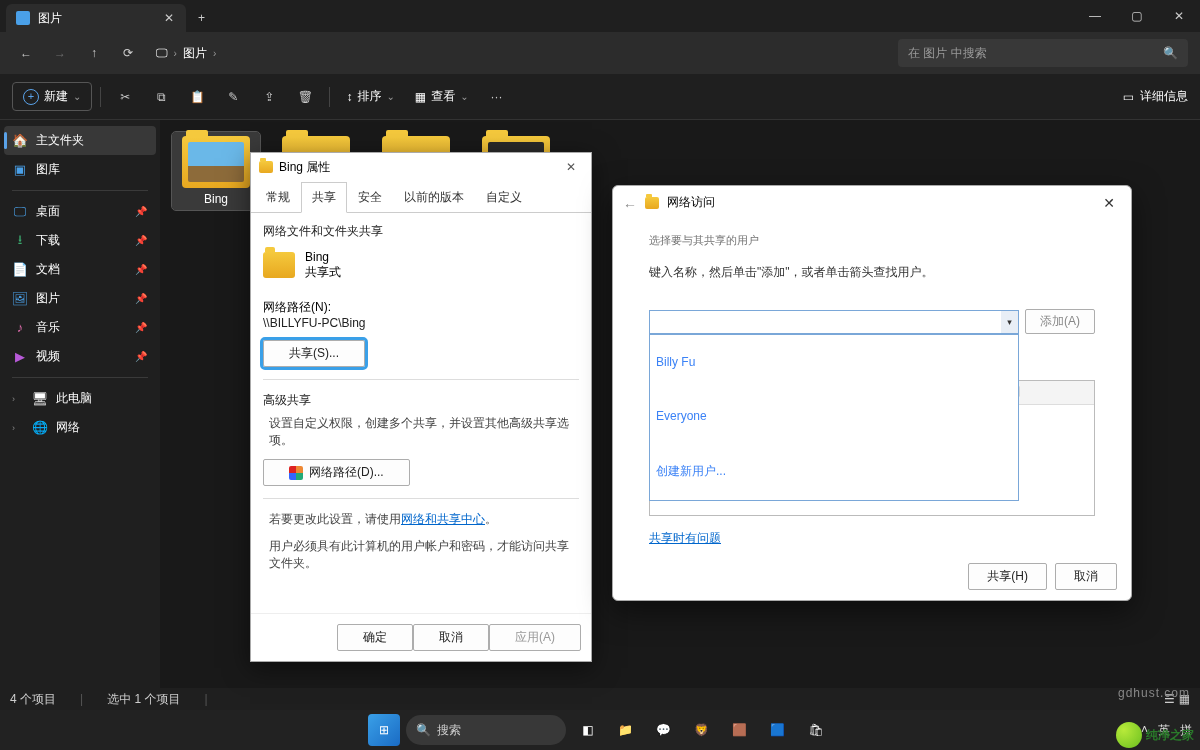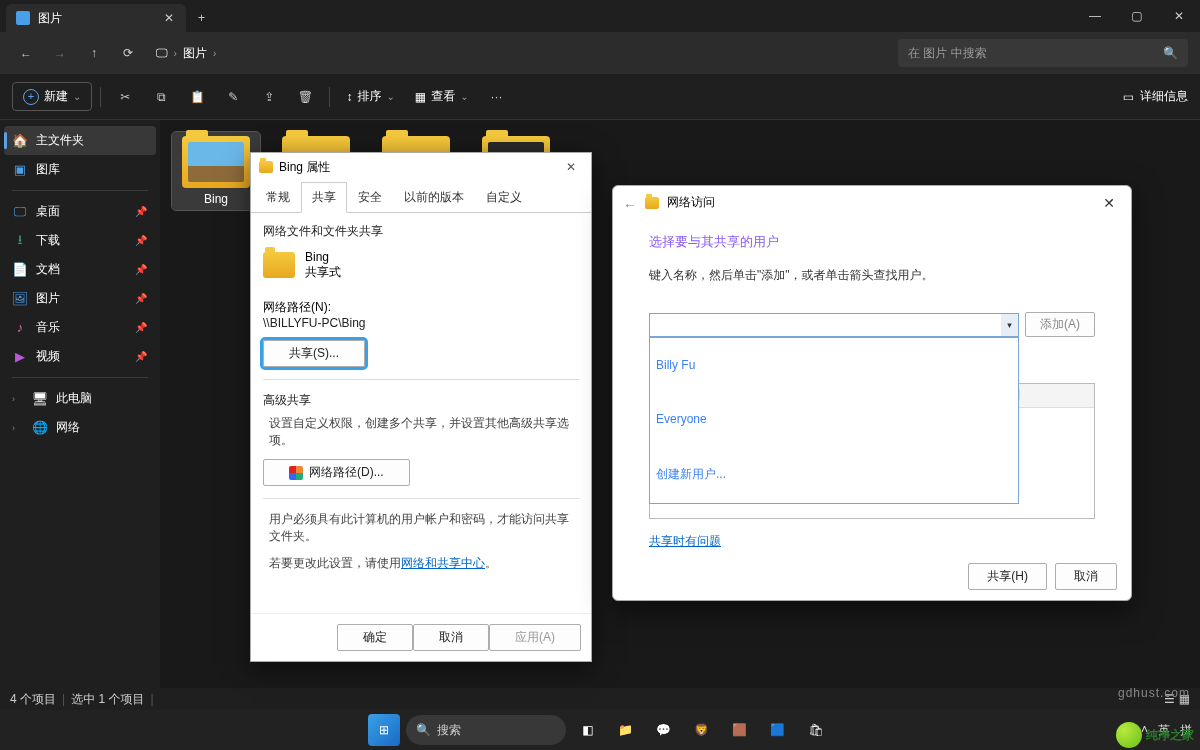--- a/index.html
+++ b/index.html
@@ -34,21 +34,21 @@
 .sb-sep{height:1px;background:#3a3a3a;margin:6px 8px}
 .sb-expand{width:12px;color:#888;font-size:9px}
 .files{flex:1;background:#191919;padding:12px;display:flex;gap:12px;align-items:flex-start}
 .folder{width:88px;display:flex;flex-direction:column;align-items:center;gap:4px;padding:4px;border-radius:4px}
 .folder.sel{background:#3a3a3a;outline:1px solid #555}
 .folder-icon{width:68px;height:52px;background:linear-gradient(#f5c93d,#e8a820);border-radius:4px;position:relative}
 .folder-icon::before{content:"";position:absolute;top:-6px;left:4px;width:22px;height:8px;background:#f5c93d;border-radius:2px 2px 0 0}
 .folder-thumb{position:absolute;inset:6px;background:linear-gradient(180deg,#6ab8e8 60%,#8d6b3a 60%);border-radius:2px}
 .folder-dark{position:absolute;inset:6px;background:#2a2a2a;border-radius:2px}
 .folder-label{color:#fff;font-size:12px}
-.statusbar{position:absolute;bottom:0;left:0;right:0;height:22px;background:#1f1f1f;display:flex;align-items:center;padding:0 10px;color:#ccc;gap:6px}
+.statusbar{position:absolute;bottom:0;left:0;right:0;height:22px;background:#1f1f1f;display:flex;align-items:center;padding:0 10px;color:#ccc;gap:24px}
 .statusbar .sep{color:#555}
 .sb-right{margin-left:auto;display:flex;gap:4px}
 
 
 .dlg-props{position:absolute;left:250px;top:152px;width:342px;height:510px;background:#fff;border:1px solid #aaa;box-shadow:0 6px 24px rgba(0,0,0,.5);color:#000;display:flex;flex-direction:column}
 .dlg-title{height:28px;display:flex;align-items:center;padding:0 8px;gap:6px;font-size:12px}
 .dlg-fico{width:14px;height:12px;background:linear-gradient(#f5c93d,#e8a820);border-radius:2px;position:relative}
 .dlg-fico::before{content:"";position:absolute;top:-3px;left:1px;width:6px;height:3px;background:#f5c93d;border-radius:1px 1px 0 0}
 .dlg-close{margin-left:auto;width:24px;text-align:center;color:#555}
 .tabs{display:flex;border-bottom:1px solid #ccc;padding:0 4px}
@@ -70,21 +70,21 @@
 .link{color:#0066cc;text-decoration:underline}
 .dlg-footer{display:flex;justify-content:flex-end;padding:10px;border-top:1px solid #eee}
 .btn-disabled{color:#999}
 
 
 .dlg-net{position:absolute;left:612px;top:185px;width:520px;height:416px;background:#fff;border:1px solid #aaa;box-shadow:0 10px 30px rgba(0,0,0,.5);color:#000;border-radius:6px}
 .dlg-net-head{display:flex;align-items:center;padding:8px 10px;gap:8px}
 .dlg-net-head .back{color:#888;font-size:14px}
 .dlg-net-close{margin-left:auto;width:24px;text-align:center;color:#333;font-size:14px}
 .dlg-net-body{padding:6px 36px 10px}
-.net-title{font-size:13px;color:#8b5cf6;margin:8px 0 16px}
+.net-title{font-size:11px;color:#737373;margin:8px 0 16px}
 .net-hint{color:#333;margin-bottom:28px}
 .combo-row{display:flex;gap:6px;align-items:center}
 .combo{flex:1;position:relative}
 .combo input{width:100%;height:24px;border:1px solid #7aa7d8;padding:2px 20px 2px 4px;outline:none;font-size:12px}
 .combo-btn{position:absolute;right:0;top:0;width:18px;height:24px;background:#e8eef6;border:1px solid #7aa7d8;border-left:none;display:flex;align-items:center;justify-content:center;color:#333;font-size:9px}
 .combo-list{position:absolute;left:0;top:24px;right:0;background:#fff;border:1px solid #7aa7d8;z-index:5}
 .combo-item{padding:20px 6px;color:#3b82f6}
 .add-btn{padding:3px 14px;color:#888}
 .user-table{margin-top:10px;border:1px solid #bbb;height:136px}
 .th-row{display:flex;background:#f4f4f4;border-bottom:1px solid #ddd}
@@ -285,22 +285,22 @@
     <div class="net-path">\\BILLYFU-PC\Bing</div>
     <div style="margin-top:10px"><button class="btn btn-hl">共享(S)...</button></div>
     <div class="hr"></div>
     <div class="section-title">高级共享</div>
     <div class="adv-text">设置自定义权限，创建多个共享，并设置其他高级共享选项。</div>
     <button class="btn adv-btn">
         <span class="shield"></span>
         <span>网络路径(D)...</span>
       </button>
     <div class="hr"></div>
+    <div class="adv-text"><span>若要更改此设置，请使用</span><a class="link">网络和共享中心</a><span>。</span></div>
     <div class="adv-text">用户必须具有此计算机的用户帐户和密码，才能访问共享文件夹。</div>
-    <div class="adv-text"><span>若要更改此设置，请使用</span><a class="link">网络和共享中心</a><span>。</span></div>
   </div>
   <div class="dlg-footer">
     <button class="btn">确定</button>
     <button class="btn">取消</button>
     <button class="btn btn-disabled">应用(A)</button>
   </div>
 </div>
 
 <div class="dlg-net">
   <div class="dlg-net-head">

